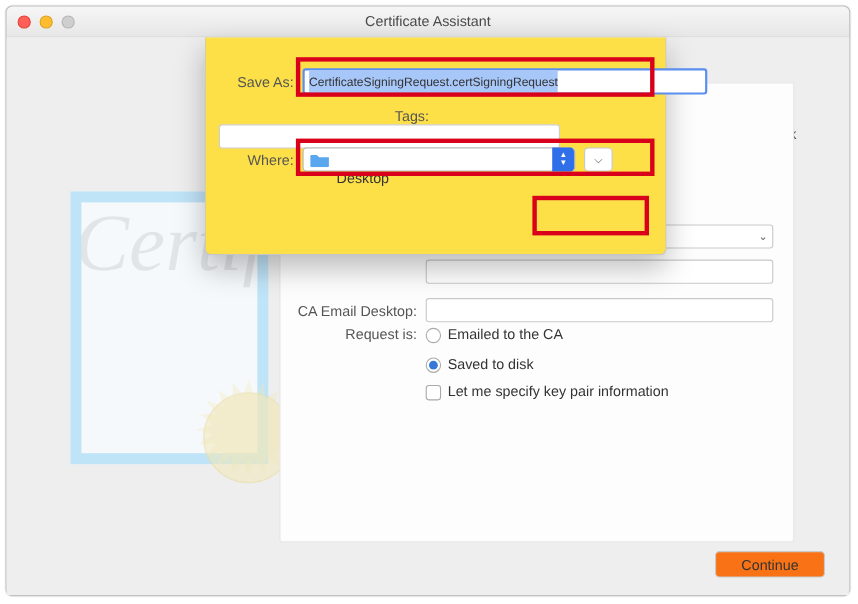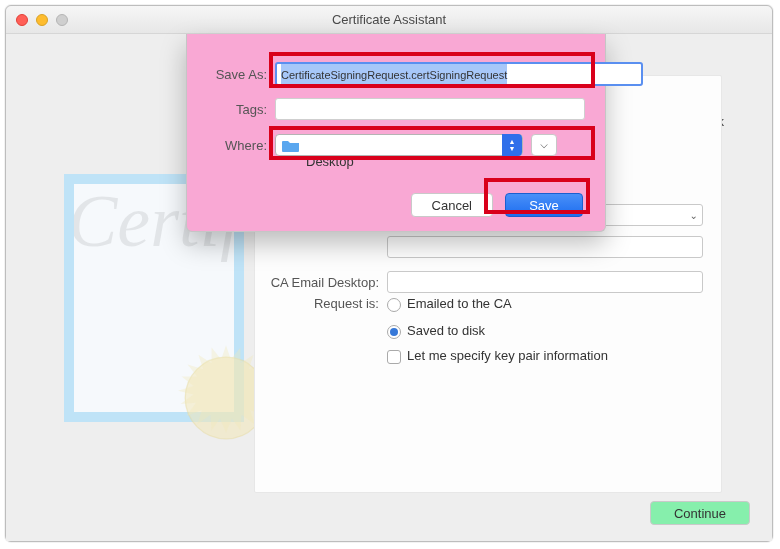--- a/index.html
+++ b/index.html
@@ -137,33 +137,33 @@
     content:""; position:absolute; left:2px; top:2px;
     width:8px; height:8px; border-radius:50%;
     background: #3678d8;
   }
   .check { border-radius:3px; }
 
   .continue-btn {
     position: absolute;
     right: 22px; bottom: 16px;
     width: 100px; height: 24px;
-    background: #86efac;
+    background: #f97316;
     border: 1px solid #c9c9c9;
     border-radius: 4px;
     font-size: 13px;
     display:flex; align-items:center; justify-content:center;
   }
 
   
   .sheet {
     position: absolute;
     left: 180px; top: 28px;
     width: 420px; height: 198px;
-    background: #f9a8d4;
+    background: #fde047;
     border: 1px solid #c5c5c5;
     border-top: none;
     border-bottom-left-radius: 6px;
     border-bottom-right-radius: 6px;
     box-shadow: 0 12px 26px rgba(0,0,0,0.25);
     z-index: 50;
   }
   .sheet .srow {
     position: absolute;
     display:flex; align-items:center;
@@ -327,21 +327,21 @@
 
   <div class="sheet">
 
     <div class="srow" style="left:0; top:28px;">
       <div class="slabel">Save As:</div>
       <div class="saveas-field">
         <span class="sel">CertificateSigningRequest.certSigningRequest</span>
       </div>
     </div>
 
-    <div class="srow" style="left:0; top:64px;">
+    <div class="srow" style="left:12px; top:64px;flex-direction:column;">
       <div class="slabel">Tags:</div>
       <div class="tags-field"></div>
     </div>
 
     <div class="srow" style="left:0; top:100px;">
       <div class="slabel">Where:</div>
       <div class="where-combo">
         <span class="folder-ico">
           <svg viewBox="0 0 18 14">
               <path d="M1 3 h5 l2 2 h9 v8 a1 1 0 0 1 -1 1 H1 a1 1 0 0 1 -1 -1 V4 a1 1 0 0 1 1 -1 z" fill="#5aa7ef"></path>
@@ -352,27 +352,19 @@
         <span class="stepper">
           <span>▲</span>
             <span>▼</span>
         </span>
       </div>
       <div class="expand-btn">
         <span>⌵</span>
       </div>
     </div>
 
-    <div class="sheet-buttons">
-      <div class="btn">
-        <span>Cancel</span>
-      </div>
-      <div class="btn primary">
-        <span>Save</span>
-      </div>
-    </div>
   </div>
 
   <div class="hl" style="left:263px; top:46px;  width:326px; height:36px;"></div>
   <div class="hl" style="left:263px; top:120px; width:326px; height:34px;"></div>
   <div class="hl" style="left:478px; top:172px; width:106px; height:36px;"></div>
 
 </div>
 
 </body></html>

